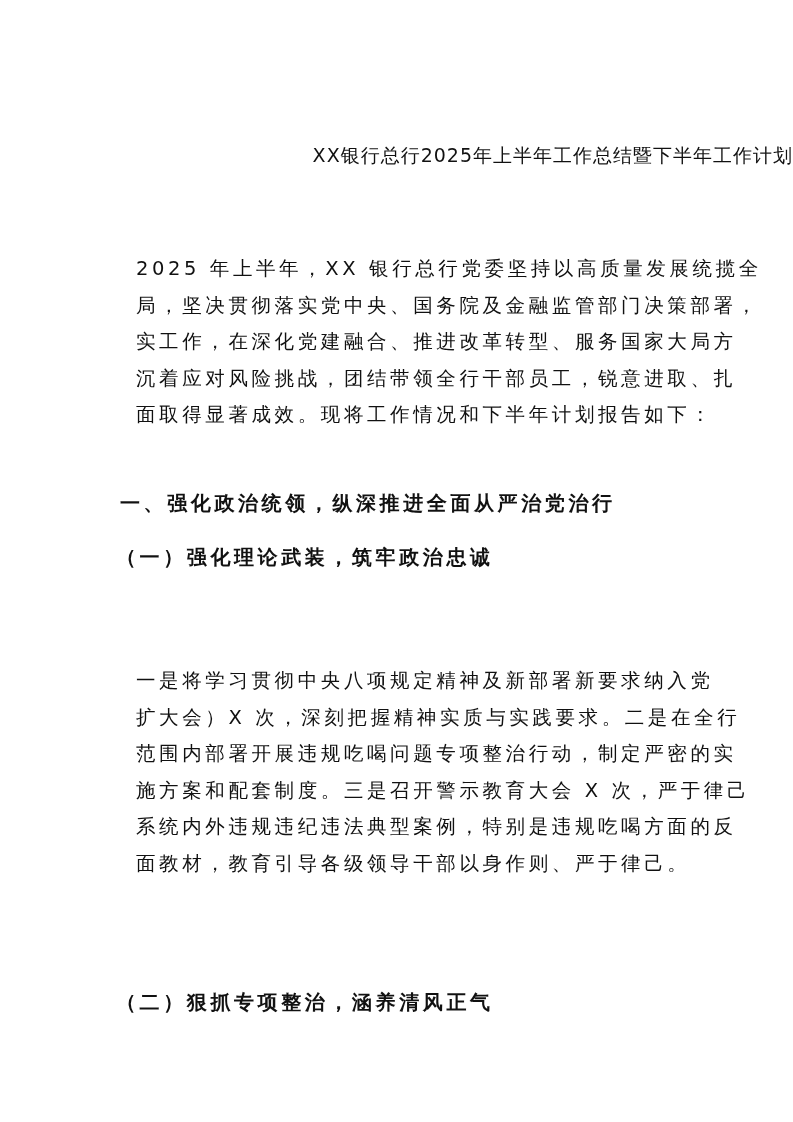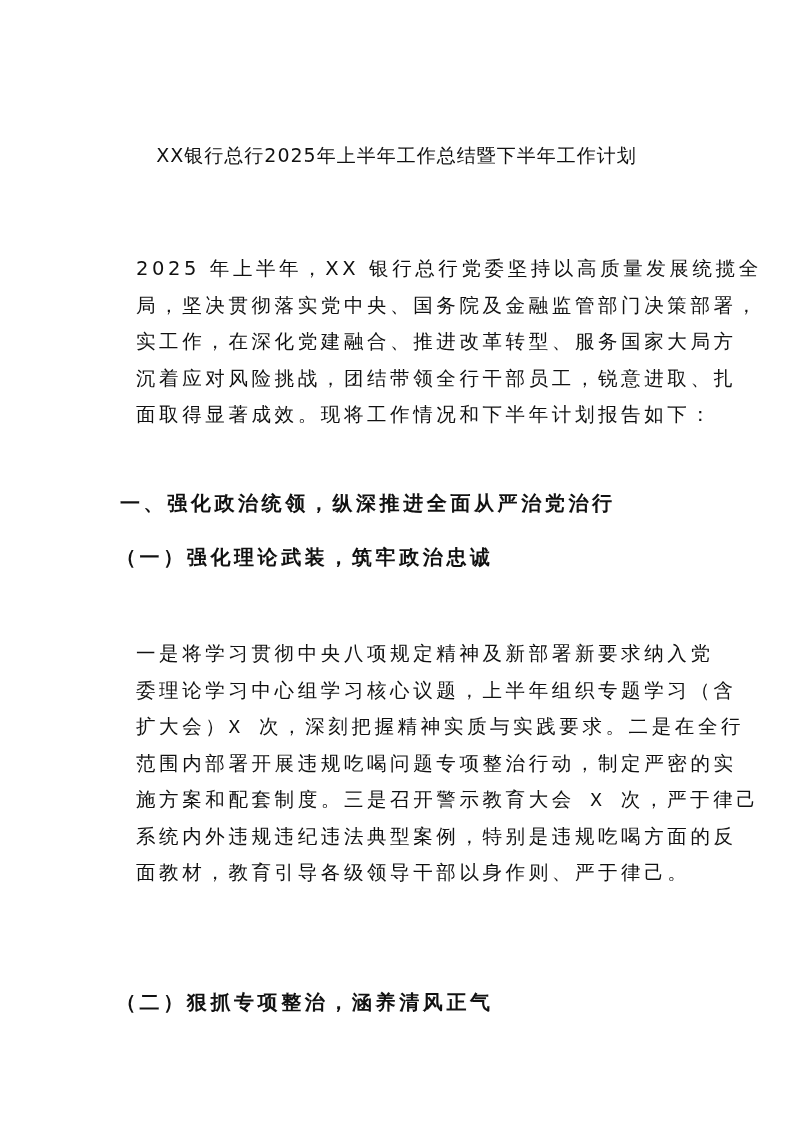--- a/index.html
+++ b/index.html
@@ -1,19 +1,19 @@
 <!DOCTYPE html>
 <html><head>
 <meta charset="utf-8">
 <style>
   html, body { margin: 0; padding: 0; background: #ffffff; }
   body { width: 793px; height: 1122px; position: relative; overflow: hidden;
          font-family: "DejaVu Sans", "Liberation Sans", sans-serif; color: #111; }
   .page { position: absolute; left: 0; top: 0; width: 793px; height: 1122px; background: #fff; }
-  .title { position: absolute; top: 130px; left: 0; width: 793px; text-align: center;
+  .title { position: absolute; top: 130px; left: 0; width: 793px; text-align: right;
            font-size: 19px; font-weight: normal; letter-spacing: 1px; }
   .para { position: absolute; left: 120px; width: 556px; font-size: 19.5px;
           line-height: 36.5px; letter-spacing: 3.6px; text-align: justify; margin: 16px; }
   .heading { position: absolute; left: 120px; font-size: 20px; letter-spacing: 3.6px;
              line-height: 30px; margin: 0; }
   .sub { left: 116px; }
   .line { display: block; white-space: nowrap; }
 </style>
 </head>
 <body>
@@ -27,23 +27,22 @@
     <span class="line">局，坚决贯彻落实党中央、国务院及金融监管部门决策部署，</span>
     <span class="line">实工作，在深化党建融合、推进改革转型、服务国家大局方</span>
     <span class="line">沉着应对风险挑战，团结带领全行干部员工，锐意进取、扎</span>
     <span class="line">面取得显著成效。现将工作情况和下半年计划报告如下：</span>
   </div>
 
   <h2 class="heading" style="top:488px;">一、强化政治统领，纵深推进全面从严治党治行</h2>
 
   <h3 class="heading sub" style="top:542px;">（一）强化理论武装，筑牢政治忠诚</h3>
 
-  <div class="para" style="top:621px;font-family:Liberation Mono, monospace;">
+  <div class="para" style="top:647px;">
     <span class="line">一是将学习贯彻中央八项规定精神及新部署新要求纳入党</span>
-    <span class="line">委理论学习中心组学习核心议题，上半年组织专题学习（含</span>
     <span class="line">扩大会）X 次，深刻把握精神实质与实践要求。二是在全行</span>
     <span class="line">范围内部署开展违规吃喝问题专项整治行动，制定严密的实</span>
     <span class="line">施方案和配套制度。三是召开警示教育大会 X 次，严于律己</span>
     <span class="line">系统内外违规违纪违法典型案例，特别是违规吃喝方面的反</span>
     <span class="line">面教材，教育引导各级领导干部以身作则、严于律己。</span>
   </div>
 
   <h3 class="heading sub" style="top:987px;text-align:right;">（二）狠抓专项整治，涵养清风正气</h3>
 
 </div>

